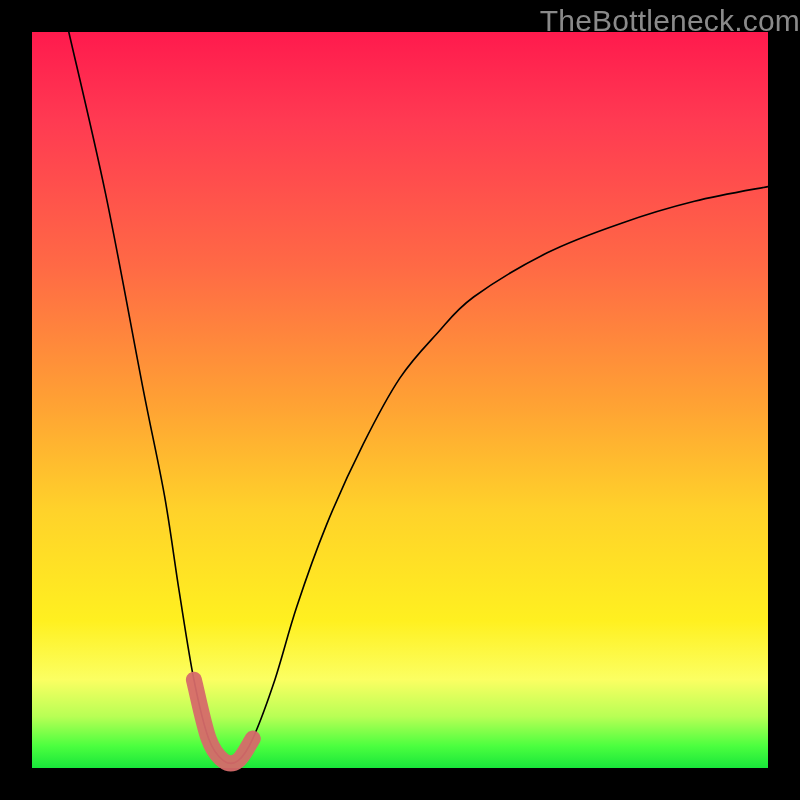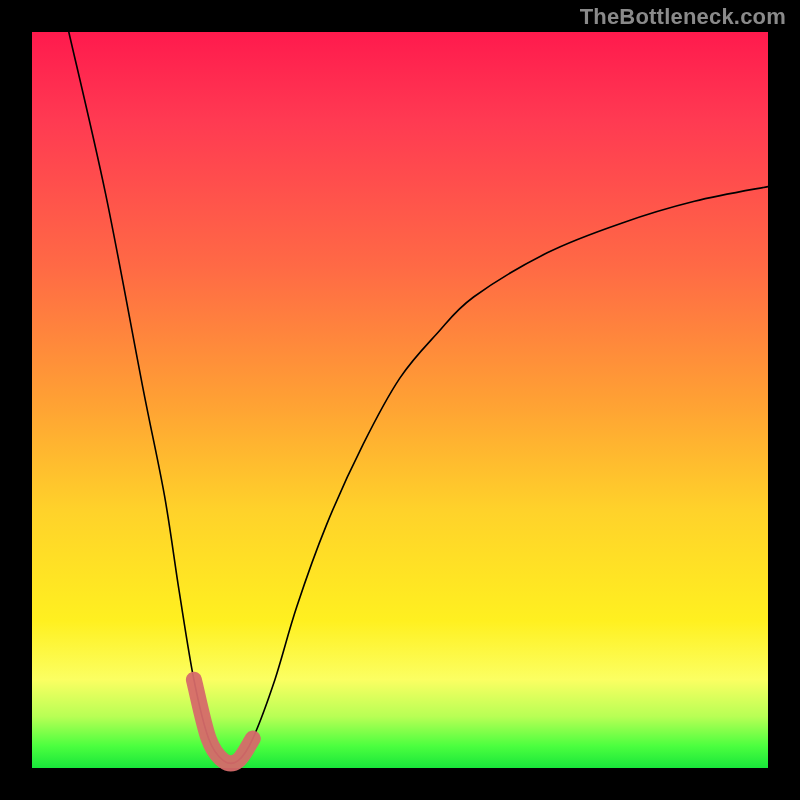--- a/index.html
+++ b/index.html
@@ -13,24 +13,24 @@
   }
   .frame {
     position: relative;
     width: 800px;
     height: 800px;
     background: #000;
   }
   .watermark {
     position: absolute;
     top: 4px;
-    right: 14px;
+    right: 0;
     color: #8a8a8a;
-    font-size: 22px;
-    font-weight: 700;
+    font-size: 30px;
+    font-weight: 400;
     letter-spacing: 0.2px;
     z-index: 5;
     user-select: none;
   }
   .plot-area {
     position: absolute;
     left: 32px;
     top: 32px;
     width: 736px;
     height: 736px;

